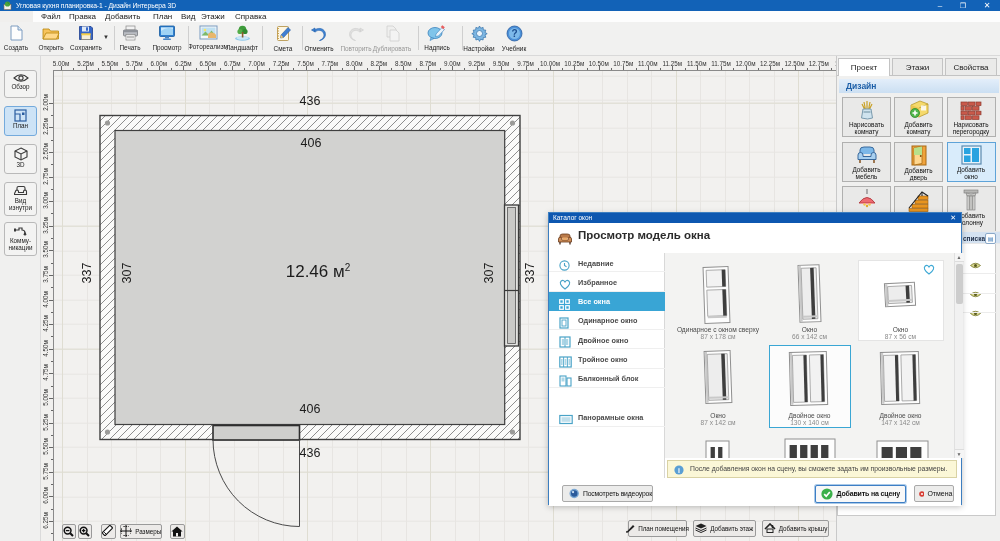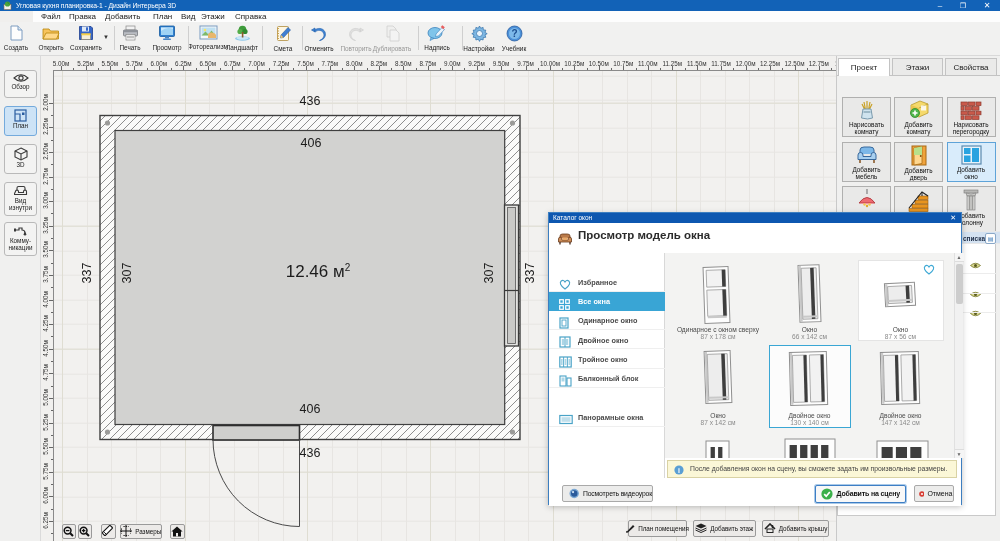--- a/index.html
+++ b/index.html
@@ -521,20 +521,21 @@
         </svg>
         <span style="margin-left:3px">Добавить крышу</span>
       </div>
 </div>
     <div id="rpanel">
 <div class="tab on" style="left:1px;width:52px;">Проект</div>
 <div class="tab" style="left:55px;width:51px;">Этажи</div>
 <div class="tab" style="left:108px;width:52px;">Свойства</div>
 <div class="abs" style="left:0;top:19px;width:164px;height:1px;background:#c3c3c3"></div>
 <div class="abs" style="left:1px;top:19px;width:52px;height:1px;background:#fff"></div>
+<div id="dzhead">Дизайн</div>
 <div class="gbtn" style="left:5px;top:41px;height:40px">
         <svg width="22" height="22" viewBox="0 0 22 22">
           <path d="M8 3 L9.5 11 M11 2 L11 11 M14 3 L12.5 11 M6 5 L9 11 M16 5 L13 11" stroke="#c9a227" stroke-width="1.2" fill="none"></path>
           <path d="M7 10 h8 l1.5 9 q-4.5 2 -11 0z" fill="#cfe3ee" stroke="#7a9aad" stroke-width="1"></path>
           <rect x="7.5" y="12" width="7" height="2" fill="#9db8c6"></rect>
         </svg>
         <div>Нарисовать<br>комнату</div>
       </div>
 <div class="gbtn" style="left:57px;top:41px;height:40px">
         <svg width="24" height="22" viewBox="0 0 24 22">
@@ -657,20 +658,27 @@
 <svg class="abs" style="left:8px;top:10px" width="16" height="12" viewBox="0 0 16 12">
           <path d="M3 5 V3 q0-2 2.5-2 h5 q2.5 0 2.5 2 v2" fill="#b97a4a" stroke="#6a3a1a" stroke-width=".8"></path>
           <path d="M1.5 6 q0-1.8 1.7-1.8 q1.7 0 1.7 1.8 v1 h6.2 v-1 q0-1.8 1.7-1.8 q1.7 0 1.7 1.8 v3 h-13z" fill="#cf8f5a" stroke="#6a3a1a" stroke-width=".8"></path>
           <line x1="3" y1="9" x2="3" y2="11.5" stroke="#3a1a0a" stroke-width="1.2"></line>
           <line x1="13" y1="9" x2="13" y2="11.5" stroke="#3a1a0a" stroke-width="1.2"></line>
           <rect x="5.3" y="4.5" width="5.4" height="2.5" rx=".8" fill="#e8a96a"></rect>
         </svg>
 <div class="abs" style="left:29px;top:5.5px;font-size:11.5px;font-weight:bold;color:#2b2b2b;">Просмотр модель окна</div>
 </div>
 <div id="dlist">
+<div class="ditem" style="top:0.0px">
+          <span class="ic"><svg width="11" height="11" viewBox="0 0 11 11">
+              <circle cx="5.5" cy="5.5" r="4.6" fill="none" stroke="#4aa3c7" stroke-width="1.1"></circle>
+              <path d="M5.5 3 V5.5 L7.5 6.8" fill="none" stroke="#4aa3c7" stroke-width="1.1"></path>
+            </svg></span>
+          <span class="tx">Недавние</span>
+        </div>
 <div class="ditem" style="top:19.3px">
           <span class="ic"><svg width="12" height="11" viewBox="0 0 12 11">
               <path d="M6 10 C1 6.5 0.5 3.5 2.2 2 C3.6 0.8 5.3 1.5 6 3 C6.7 1.5 8.4 0.8 9.8 2 C11.5 3.5 11 6.5 6 10z" fill="none" stroke="#4aa3c7" stroke-width="1.1"></path>
             </svg></span>
           <span class="tx">Избранное</span>
         </div>
 <div class="ditem sel" style="top:38.6px">
           <span class="ic"><svg width="11" height="11" viewBox="0 0 11 11">
               <g fill="none" stroke="#fff" stroke-width="1.2">
                 <rect x="0.7" y="0.7" width="3.6" height="3.6"></rect>

